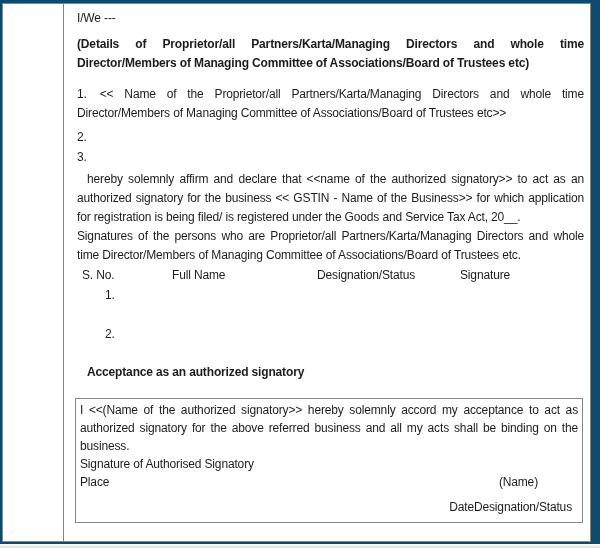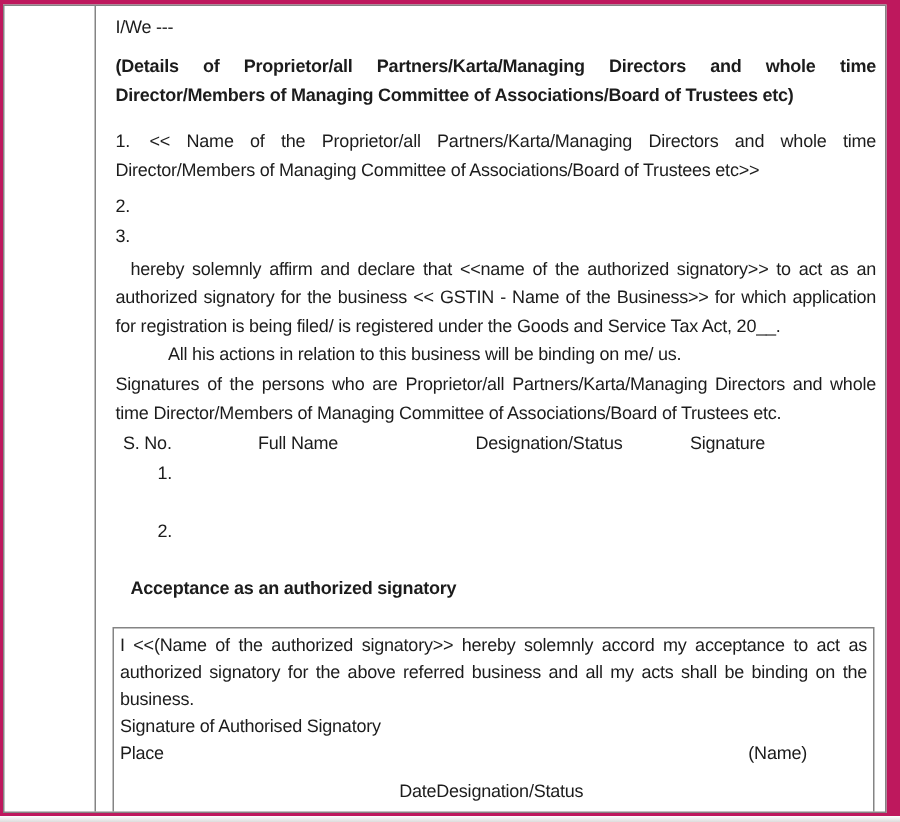--- a/index.html
+++ b/index.html
@@ -2,21 +2,21 @@
 <html><head>
 <meta charset="utf-8">
 <style>
   * { box-sizing: border-box; }
   html, body { margin: 0; padding: 0; }
   body { background: #ffffff; }
   .page {
     position: relative;
     width: 600px;
     height: 548px;
-    background: #be185d;
+    background: #0c4a6e;
     font-family: "Liberation Sans", sans-serif;
     color: #1c1c1c;
     overflow: hidden;
   }
   .page::after {
     content: "";
     position: absolute;
     left: 0; right: 0; bottom: 0;
     height: 4px;
     background: linear-gradient(#ffffff, #dcdcdc);
@@ -65,21 +65,21 @@
     margin-left: -2px;
     width: 508px;
     border: 1.6px solid #848484;
     padding: 2px 4px 6px 4px;
     line-height: 18px;
   }
   .accept-box .body { margin: 0; }
   .sig-line { text-align: left; padding-right: 1px; }
   .pn-row { display: flex; justify-content: space-between; align-items: baseline; gap: 45px; }
   .pn-row .name-lbl { margin-right: 40px; margin-left: 35px; }
-  .dd-row { display: flex; justify-content: center; align-items: baseline; margin-top: 7px; }
+  .dd-row { display: flex; justify-content: flex-end; align-items: baseline; margin-top: 7px; }
   .dd-row .date-lbl { margin-left: 3px; }
   .dd-row .desig-lbl { margin-right: 6px; }
 </style>
 </head>
 <body>
 
 <div class="page">
   <div class="form-table">
 
     <div class="left-cell"></div>
@@ -91,21 +91,20 @@
       <p class="p j b mb2">(Details of Proprietor/all Partners/Karta/Managing Directors and whole time Director/Members of Managing Committee of Associations/Board of Trustees etc)</p>
 
       <p class="p j mb5"><span>1.</span><span class="num-gap"></span><span>&lt;&lt; Name of the Proprietor/all Partners/Karta/Managing Directors and whole time Director/Members of Managing Committee of Associations/Board of Trustees etc&gt;&gt;</span></p>
 
       <p class="p mb1">2.</p>
 
       <p class="p mb3">3.</p>
 
       <p class="p j indent-small">hereby solemnly affirm and declare that &lt;&lt;name of the authorized signatory&gt;&gt; to act as an authorized signatory for the business &lt;&lt; GSTIN - Name of the Business&gt;&gt; for which application for registration is being filed/ is registered under the Goods and Service Tax Act, 20__.</p>
 
-      <p class="p indent-tab mb1">All his actions in relation to this business will be binding on me/ us.</p>
 
       <p class="p j mb1">Signatures of the persons who are Proprietor/all Partners/Karta/Managing Directors and whole time Director/Members of Managing Committee of Associations/Board of Trustees etc.</p>
 
       <div class="sig-header">
         <span class="c1">S. No.</span>
         <span class="c2">Full Name</span>
         <span class="c3">Designation/Status</span>
         <span class="c4">Signature</span>
       </div>
 

